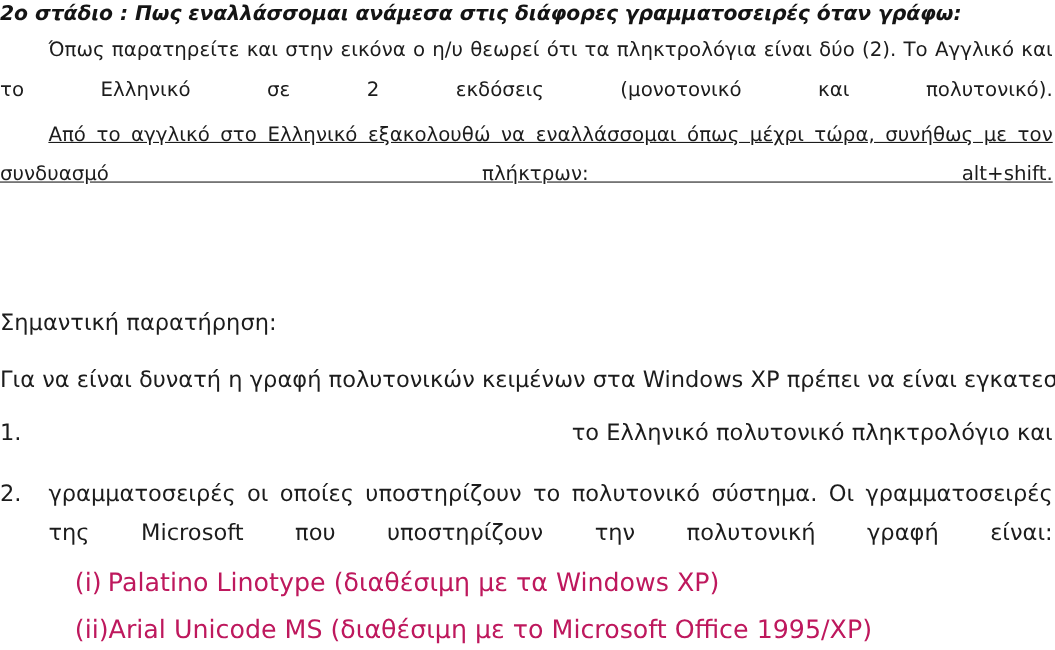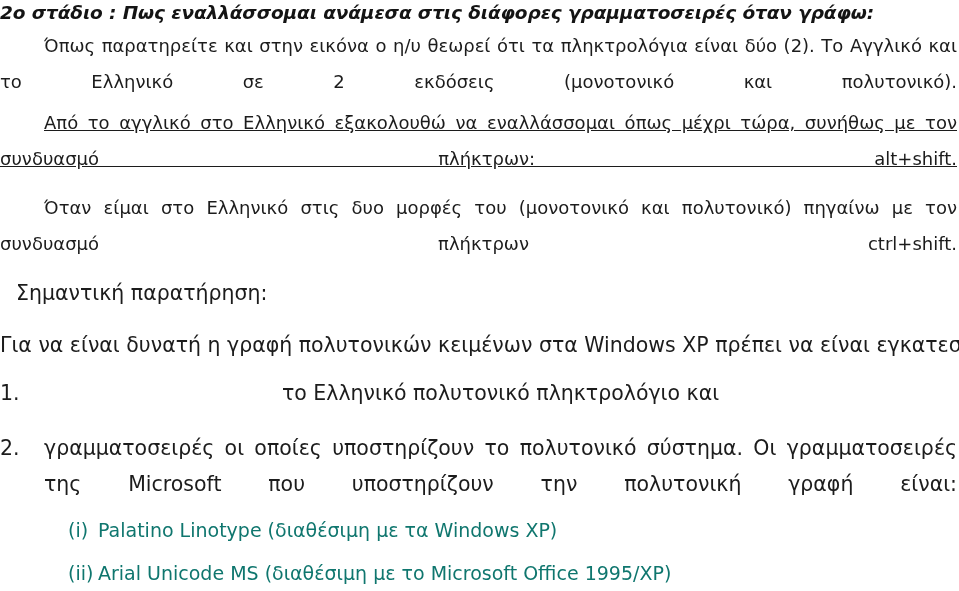--- a/index.html
+++ b/index.html
@@ -64,21 +64,21 @@
 
   
   .line {
     position: absolute;
     left: 0px;
     font-size: 20.5px;
     line-height: 30px;
     color: #1c1c1c;
     white-space: nowrap;
   }
-  .line.note-title { top: 278px; padding-left: 16px; }
+  .line.note-title { top: 278px; }
   .line.note-lead  { top: 330px; }
 
   
   .list-item {
     position: absolute;
     left: 0px;
     width: 957px;
     font-size: 20.5px;
     line-height: 36px;
     color: #1c1c1c;
@@ -89,59 +89,58 @@
     top: 0px;
     width: 34px;
     text-align: left;
   }
   .list-item .li-text {
     display: block;
     margin-left: 44px;
     text-align: justify;
     text-justify: inter-word;
   }
-  .list-item.single .li-text { text-align: center; }
+  .list-item.single .li-text { text-align: right; }
   .list-item .li-text::after {
     content: "";
     display: inline-block;
     width: 100%;
   }
   .list-item.single .li-text::after { content: none; }
 
   .list-item.li1 { top: 375px; }
   .list-item.li2 { top: 430px; }
 
   
   .sub-item {
     position: absolute;
     left: 68px;
-    font-size: 19px;
+    font-size: 23px;
     line-height: 30px;
-    color: #0f766e;
+    color: #be185d;
     white-space: nowrap;
   }
   .sub-item .sub-marker {
     display: inline-block;
     min-width: 30px;
   }
   .sub-item.si1 { top: 515px; }
   .sub-item.si2 { top: 558px; }
 </style>
 </head>
 <body>
 
 <div class="page">
 
   <div class="doc-heading">2ο στάδιο : Πως εναλλάσσομαι ανάμεσα στις διάφορες γραμματοσειρές όταν γράφω:</div>
 
   <div class="para p1">Όπως παρατηρείτε και στην εικόνα ο η/υ θεωρεί ότι τα πληκτρολόγια είναι δύο (2). Το Αγγλικό και το Ελληνικό σε 2 εκδόσεις (μονοτονικό και πολυτονικό).</div>
 
   <div class="para p2">Από το αγγλικό στο Ελληνικό εξακολουθώ να εναλλάσσομαι όπως μέχρι τώρα, συνήθως με τον συνδυασμό πλήκτρων: alt+shift.</div>
 
-  <div class="para p3">Όταν είμαι στο Ελληνικό στις δυο μορφές του (μονοτονικό και πολυτονικό) πηγαίνω με τον συνδυασμό πλήκτρων ctrl+shift.</div>
 
   <div class="line note-title">Σημαντική παρατήρηση:</div>
 
   <div class="line note-lead">Για να είναι δυνατή η γραφή πολυτονικών κειμένων στα Windows XP πρέπει να είναι εγκατεστημένο:</div>
 
   <div class="list-item li1 single">
     <span class="marker">1.</span>
     <span class="li-text">το Ελληνικό πολυτονικό πληκτρολόγιο και</span>
   </div>
 

